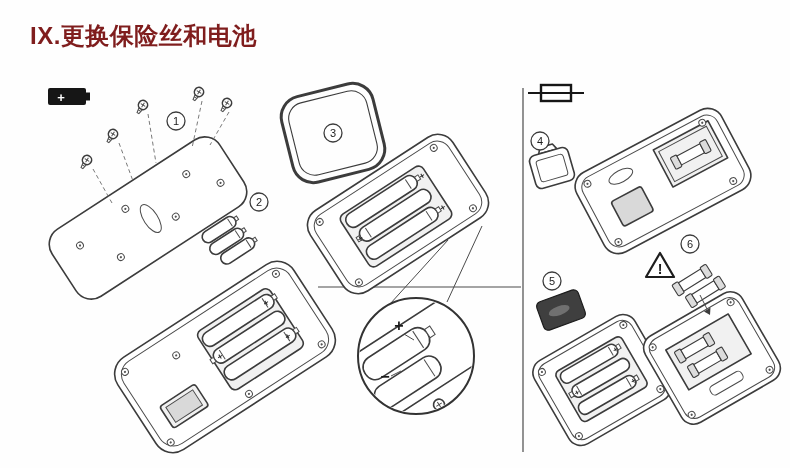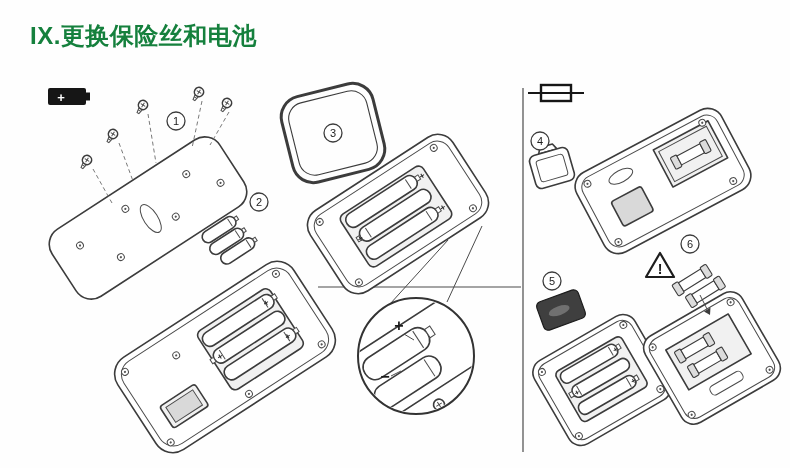--- a/index.html
+++ b/index.html
@@ -1,18 +1,18 @@
 <!DOCTYPE html>
 <html><head>
 <meta charset="utf-8">
 <style>
   html,body{margin:0;padding:0;}
   body{width:790px;height:468px;background:#ffffff;font-family:"Liberation Sans","DejaVu Sans",sans-serif;overflow:hidden;}
   .page{position:relative;width:790px;height:468px;background:#fefefe;overflow:hidden;}
-  .title{position:absolute;left:30px;top:20px;font-size:24px;font-weight:600;color:#15803d;letter-spacing:0.5px;}
+  .title{position:absolute;left:30px;top:20px;font-size:24px;font-weight:600;color:#7f1d1d;letter-spacing:0.5px;}
   svg.diagram{position:absolute;left:0;top:0;}
   svg text{font-family:"Liberation Sans","DejaVu Sans",sans-serif;}
   .ln{stroke:#3c3c3c;stroke-width:1.6;fill:none;stroke-linejoin:round;stroke-linecap:round;}
   .lnt{stroke:#4b4b4b;stroke-width:1;fill:none;}
   .fillw{fill:#ffffff;}
   .fillg{fill:#f1f1f1;}
   .filld{fill:#d9d9d9;}
   .dash{stroke:#6a6a6a;stroke-width:0.9;stroke-dasharray:4 3;fill:none;}
   .callout-circle{fill:#ffffff;stroke:#3c3c3c;stroke-width:1.3;}
   .callout-num{font-size:11px;fill:#1d1d1d;text-anchor:middle;}

